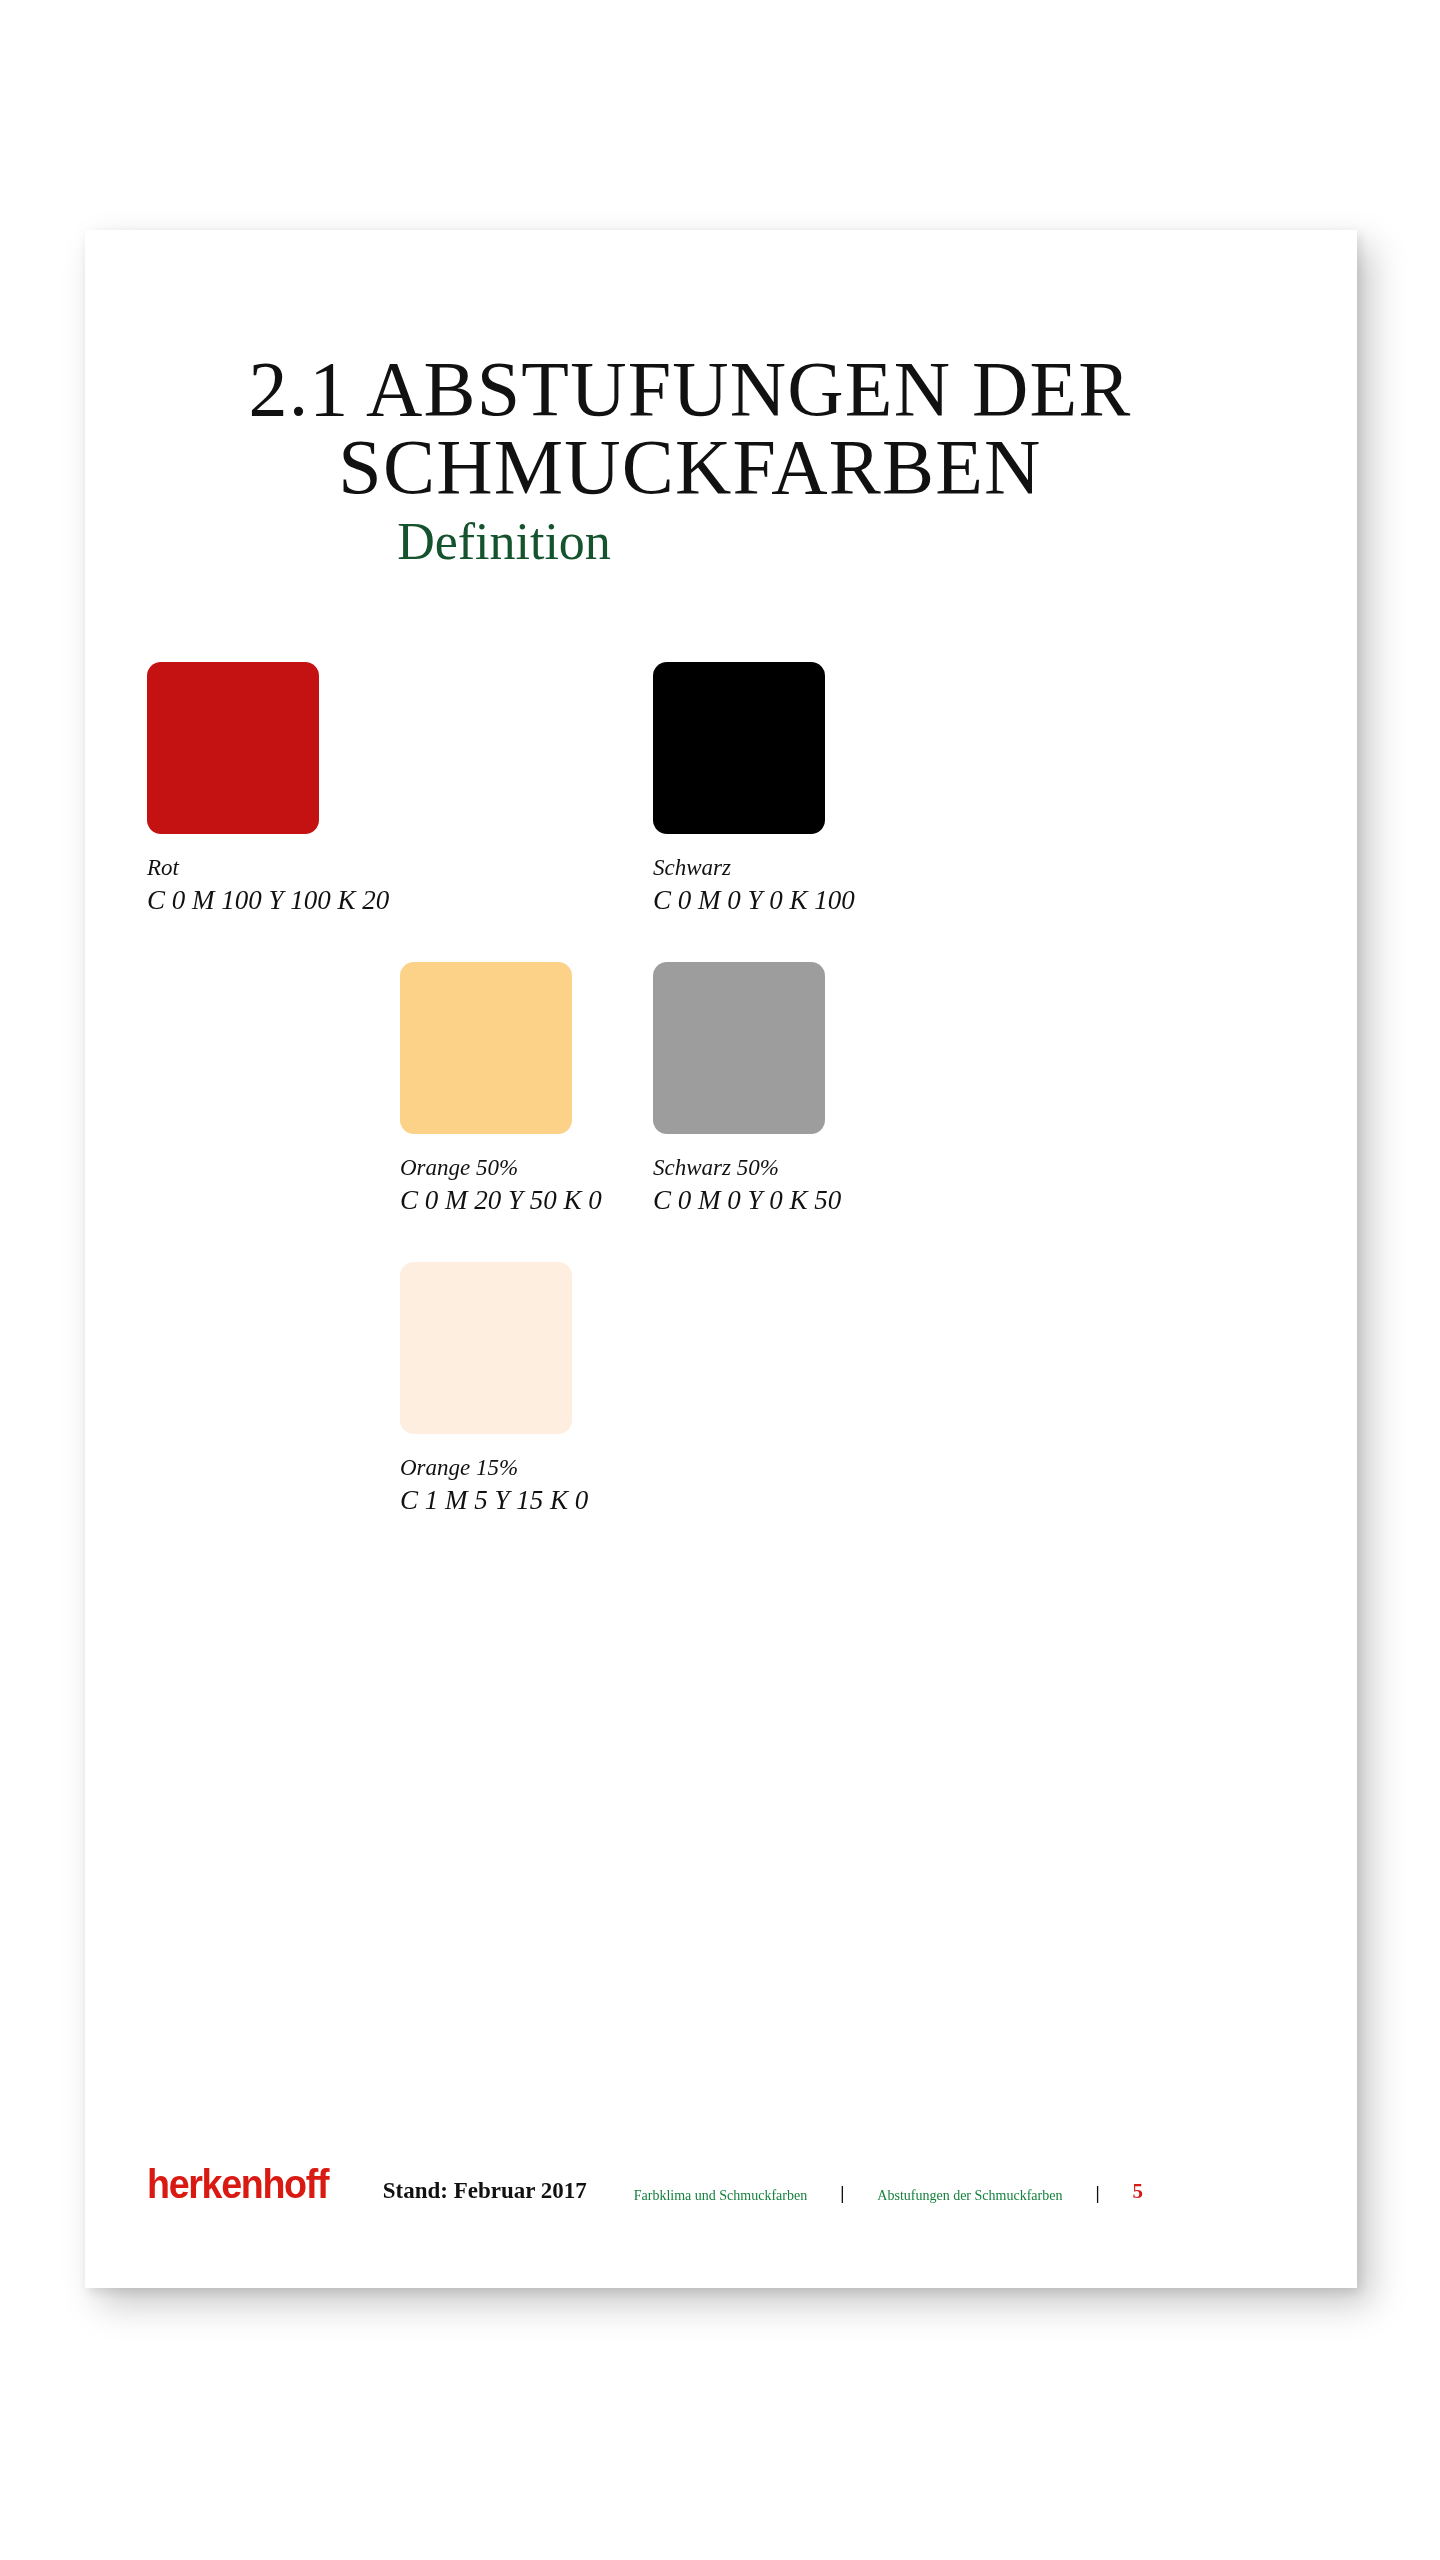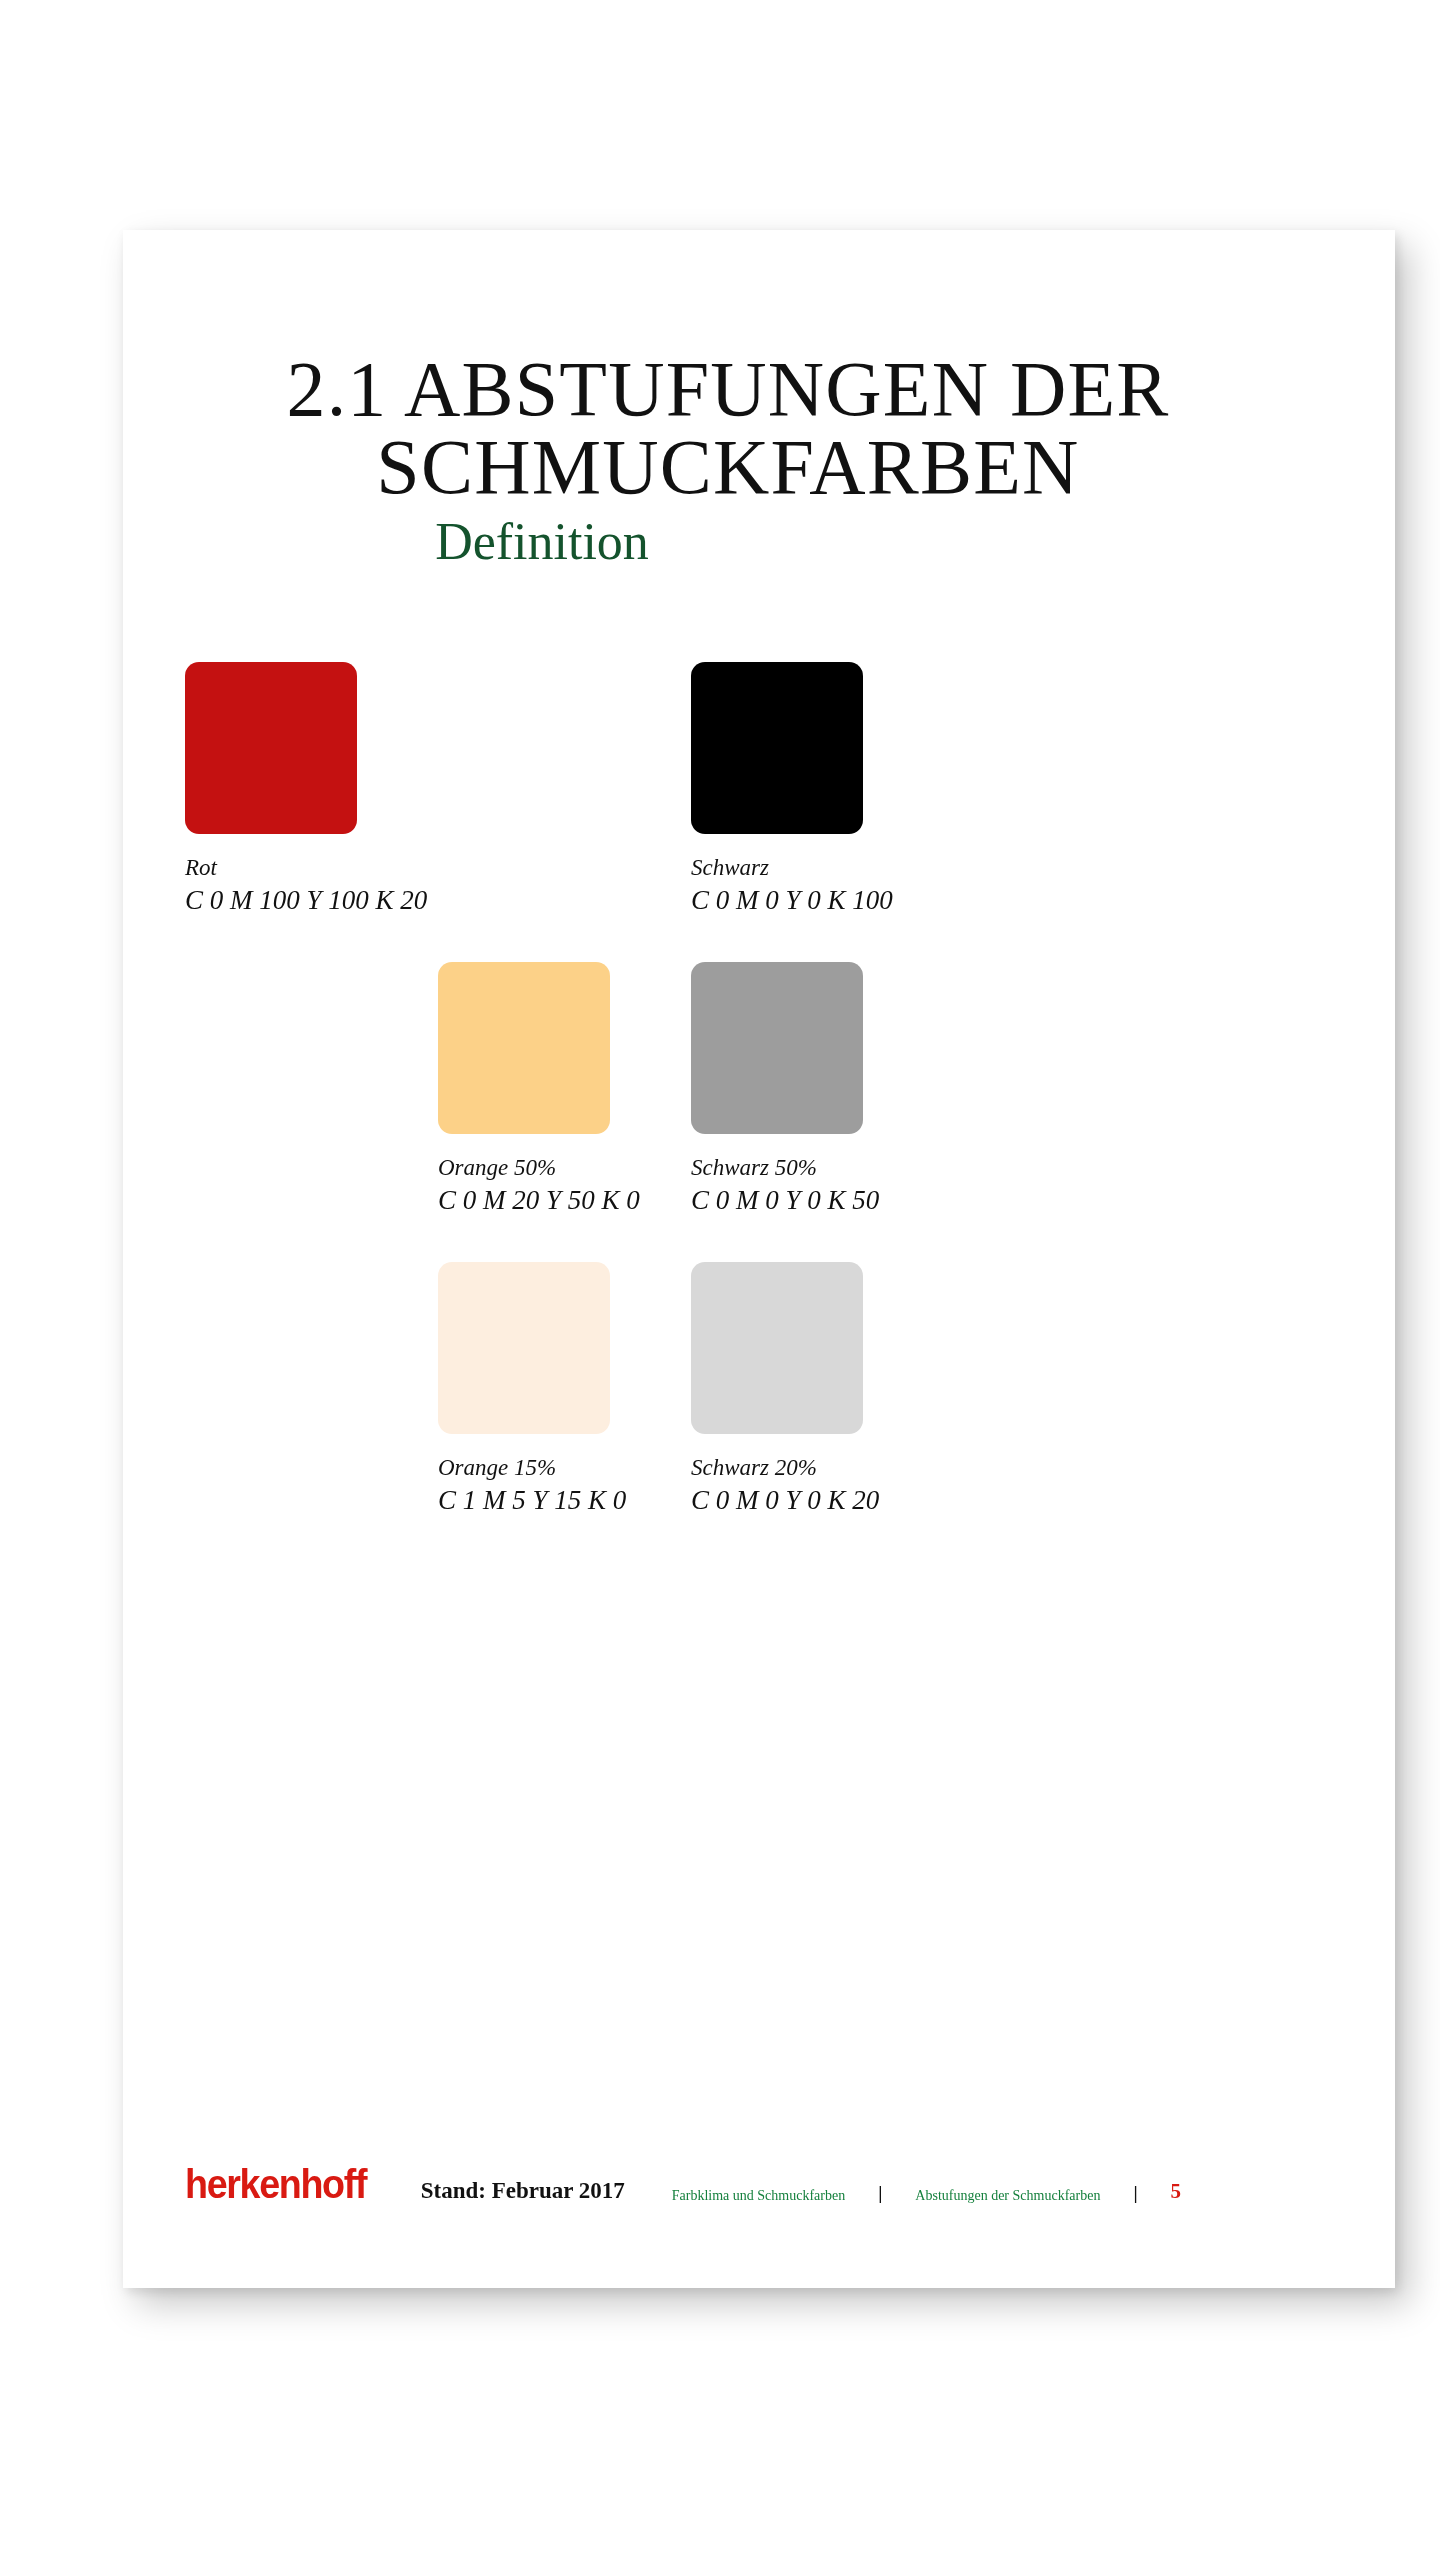--- a/index.html
+++ b/index.html
@@ -16,21 +16,20 @@
   }
 
   
   .page-card {
     position:absolute;
     left:85px; top:230px;
     width:1272px; height:2058px;
     background:#ffffff;
     box-shadow: 14px 16px 34px rgba(0,0,0,0.22),
                 3px 4px 10px rgba(0,0,0,0.10);
-    margin-left: 38px;
   }
 
   
   .heading-block {
     position:absolute;
     left:60px; top:120px;
     width:1090px;
   }
   .title-line {
     font-family:"Liberation Serif", serif;
@@ -192,25 +191,20 @@
           <div class="swatch-name">Schwarz 50%</div>
           <div class="swatch-cmyk">C 0 M 0 Y 0 K 50</div>
         </div>
       </div>
 
       <div class="swatch-row">
         <div class="swatch-cell c1">
           <div class="swatch-chip" style="background: rgb(253, 238, 223);"></div>
           <div class="swatch-name">Orange 15%</div>
           <div class="swatch-cmyk">C 1 M 5 Y 15 K 0</div>
-        </div>
-        <div class="swatch-cell c2">
-          <div class="swatch-chip" style="background: rgb(216, 216, 216);"></div>
-          <div class="swatch-name">Schwarz 20%</div>
-          <div class="swatch-cmyk">C 0 M 0 Y 0 K 20</div>
         </div>
       </div>
 
     </div>
 
     <div class="footer">
       <span class="footer-logo" style="color: rgb(217, 26, 18);">herkenhoff</span>
       <span class="footer-date">Stand: Februar 2017</span>
       <span class="footer-path">Farbklima und Schmuckfarben</span>
       <span class="footer-sep">|</span>

